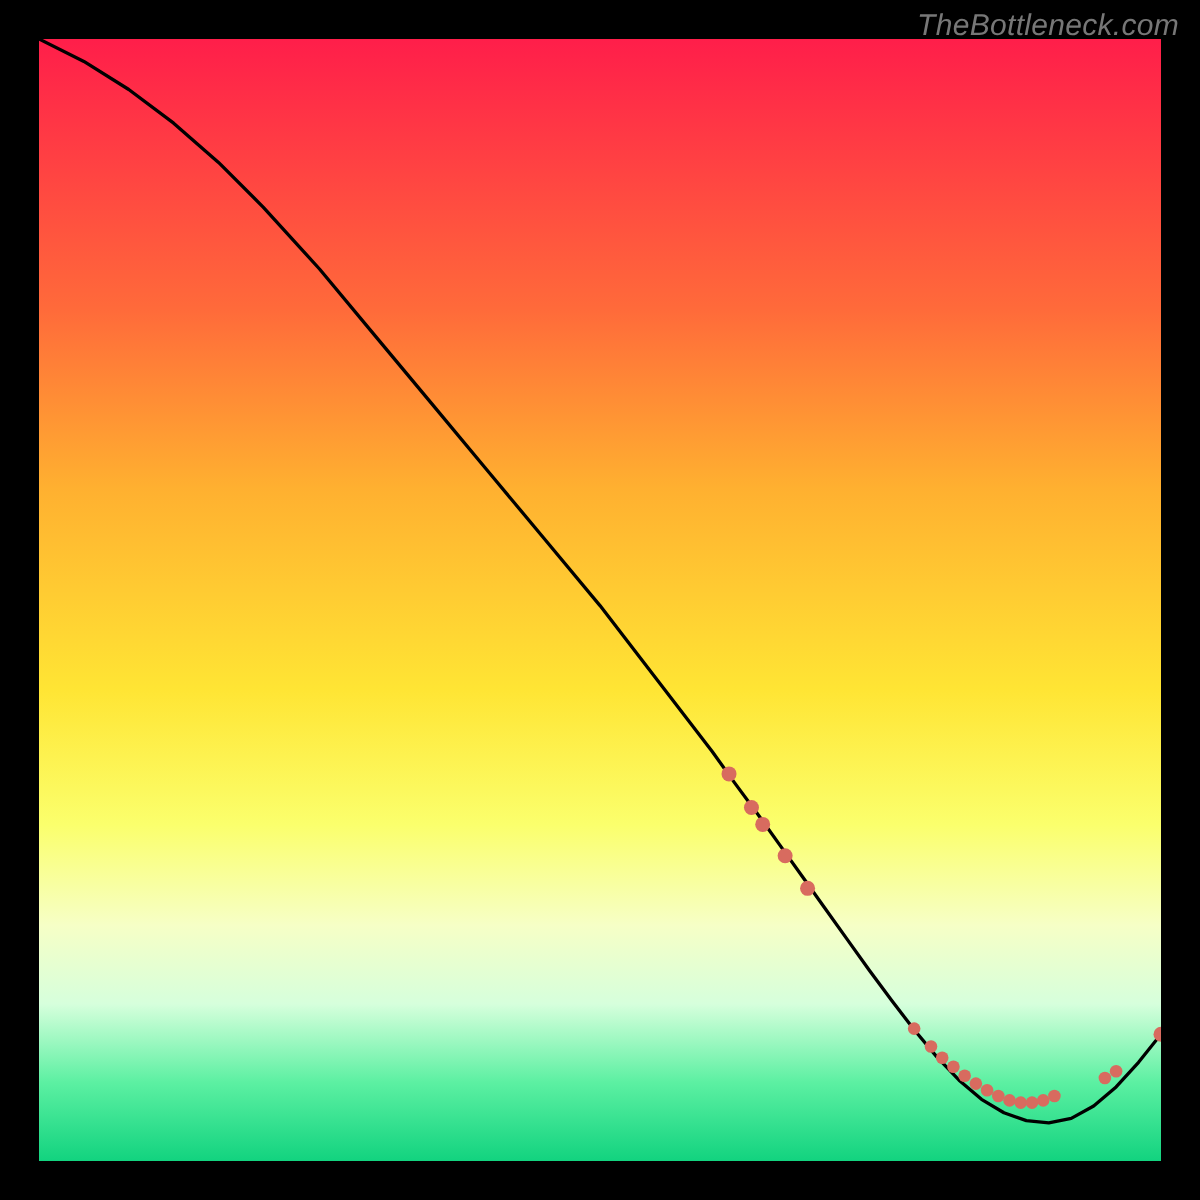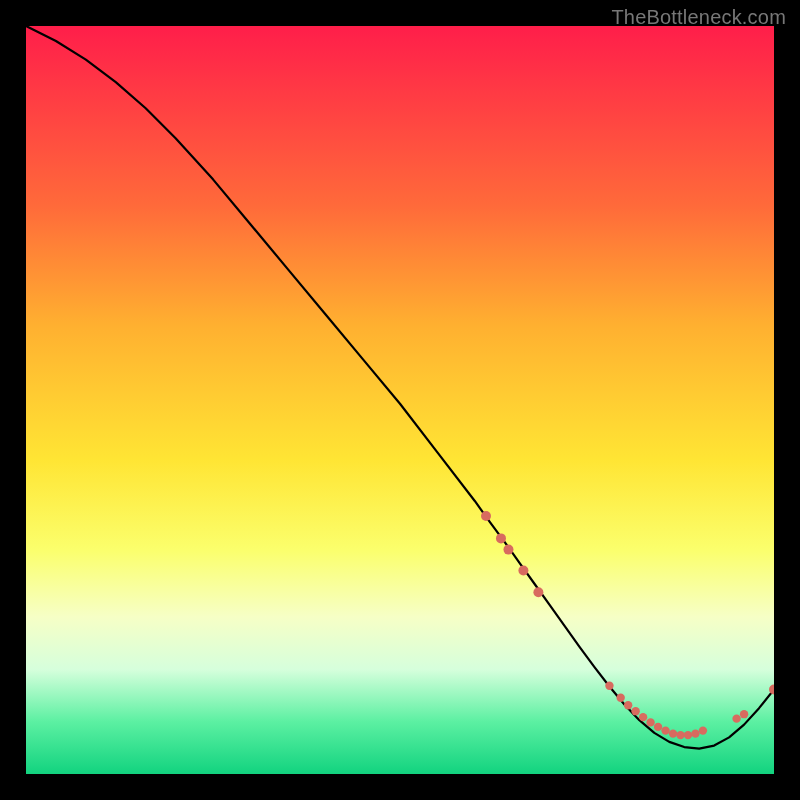--- a/index.html
+++ b/index.html
@@ -9,20 +9,21 @@
     height: 800px;
     background: #000;
     overflow: hidden;
     font-family: Arial, Helvetica, sans-serif;
   }
   .stage {
     position: relative;
     width: 800px;
     height: 800px;
     background: #000;
+    font-style: italic;
   }
   .watermark {
     position: absolute;
     top: 6px;
     right: 14px;
     color: #777;
     font-size: 20px;
     font-weight: 400;
     letter-spacing: 0.2px;
     z-index: 500;

